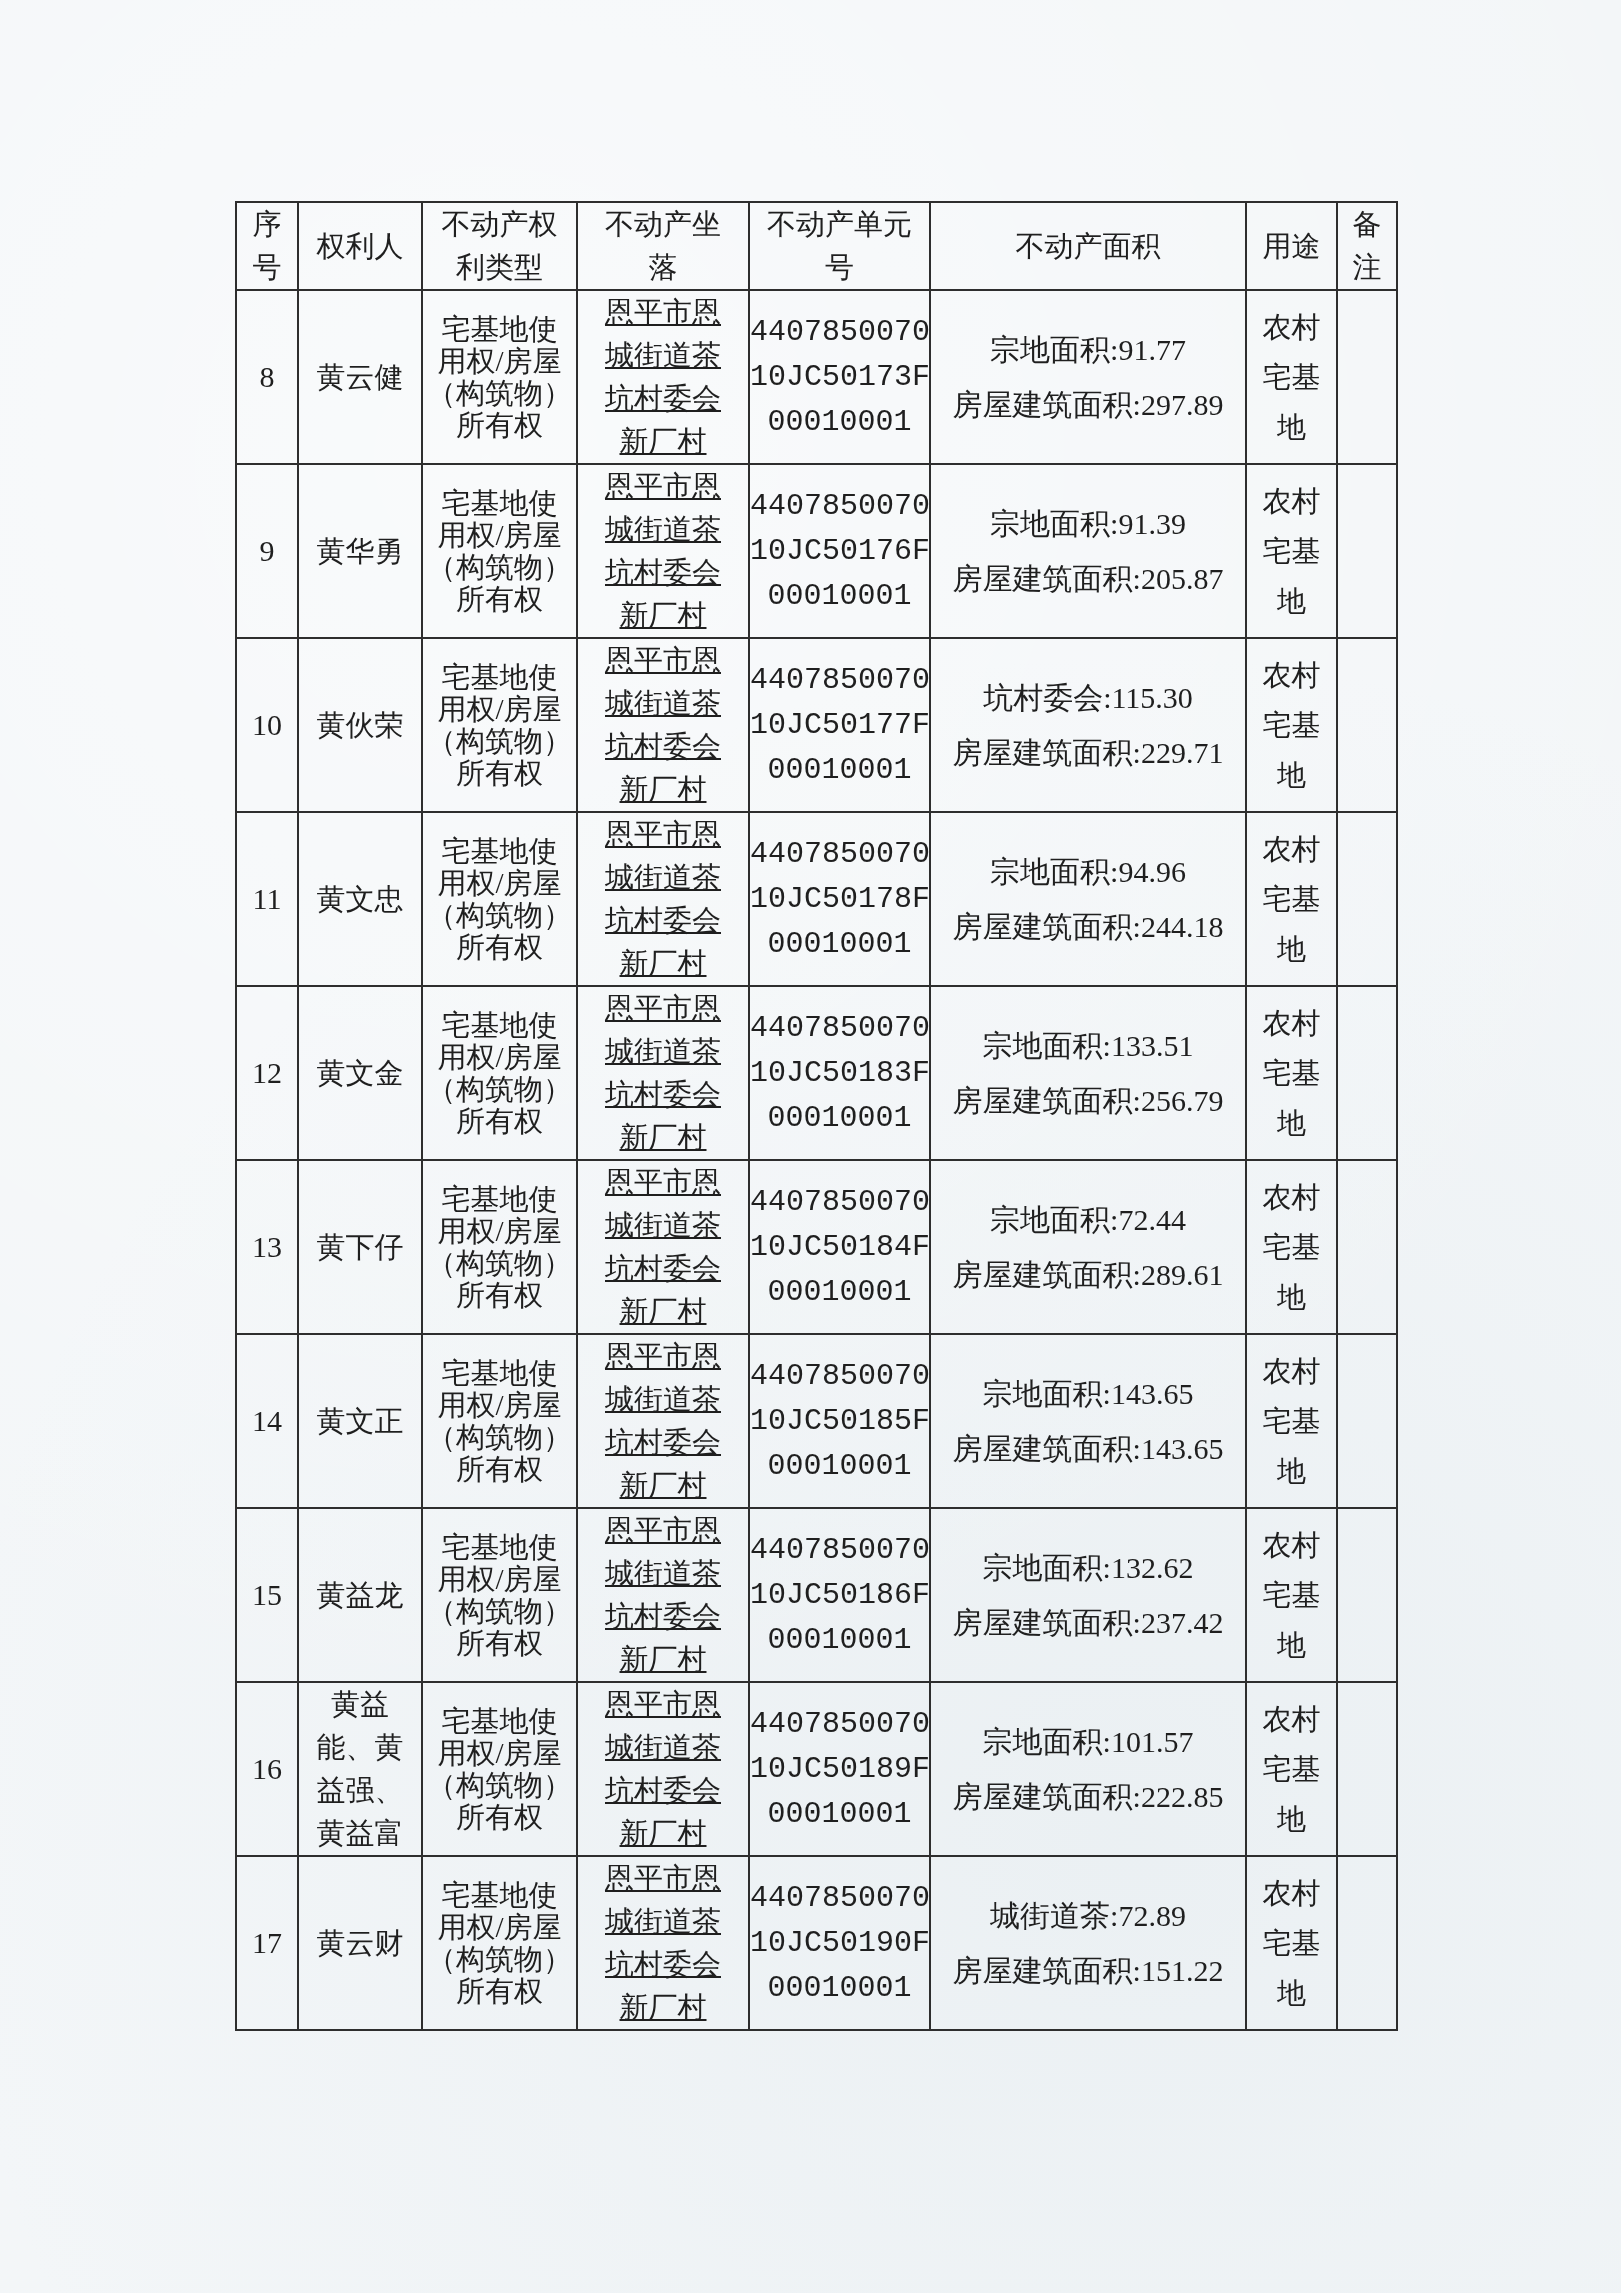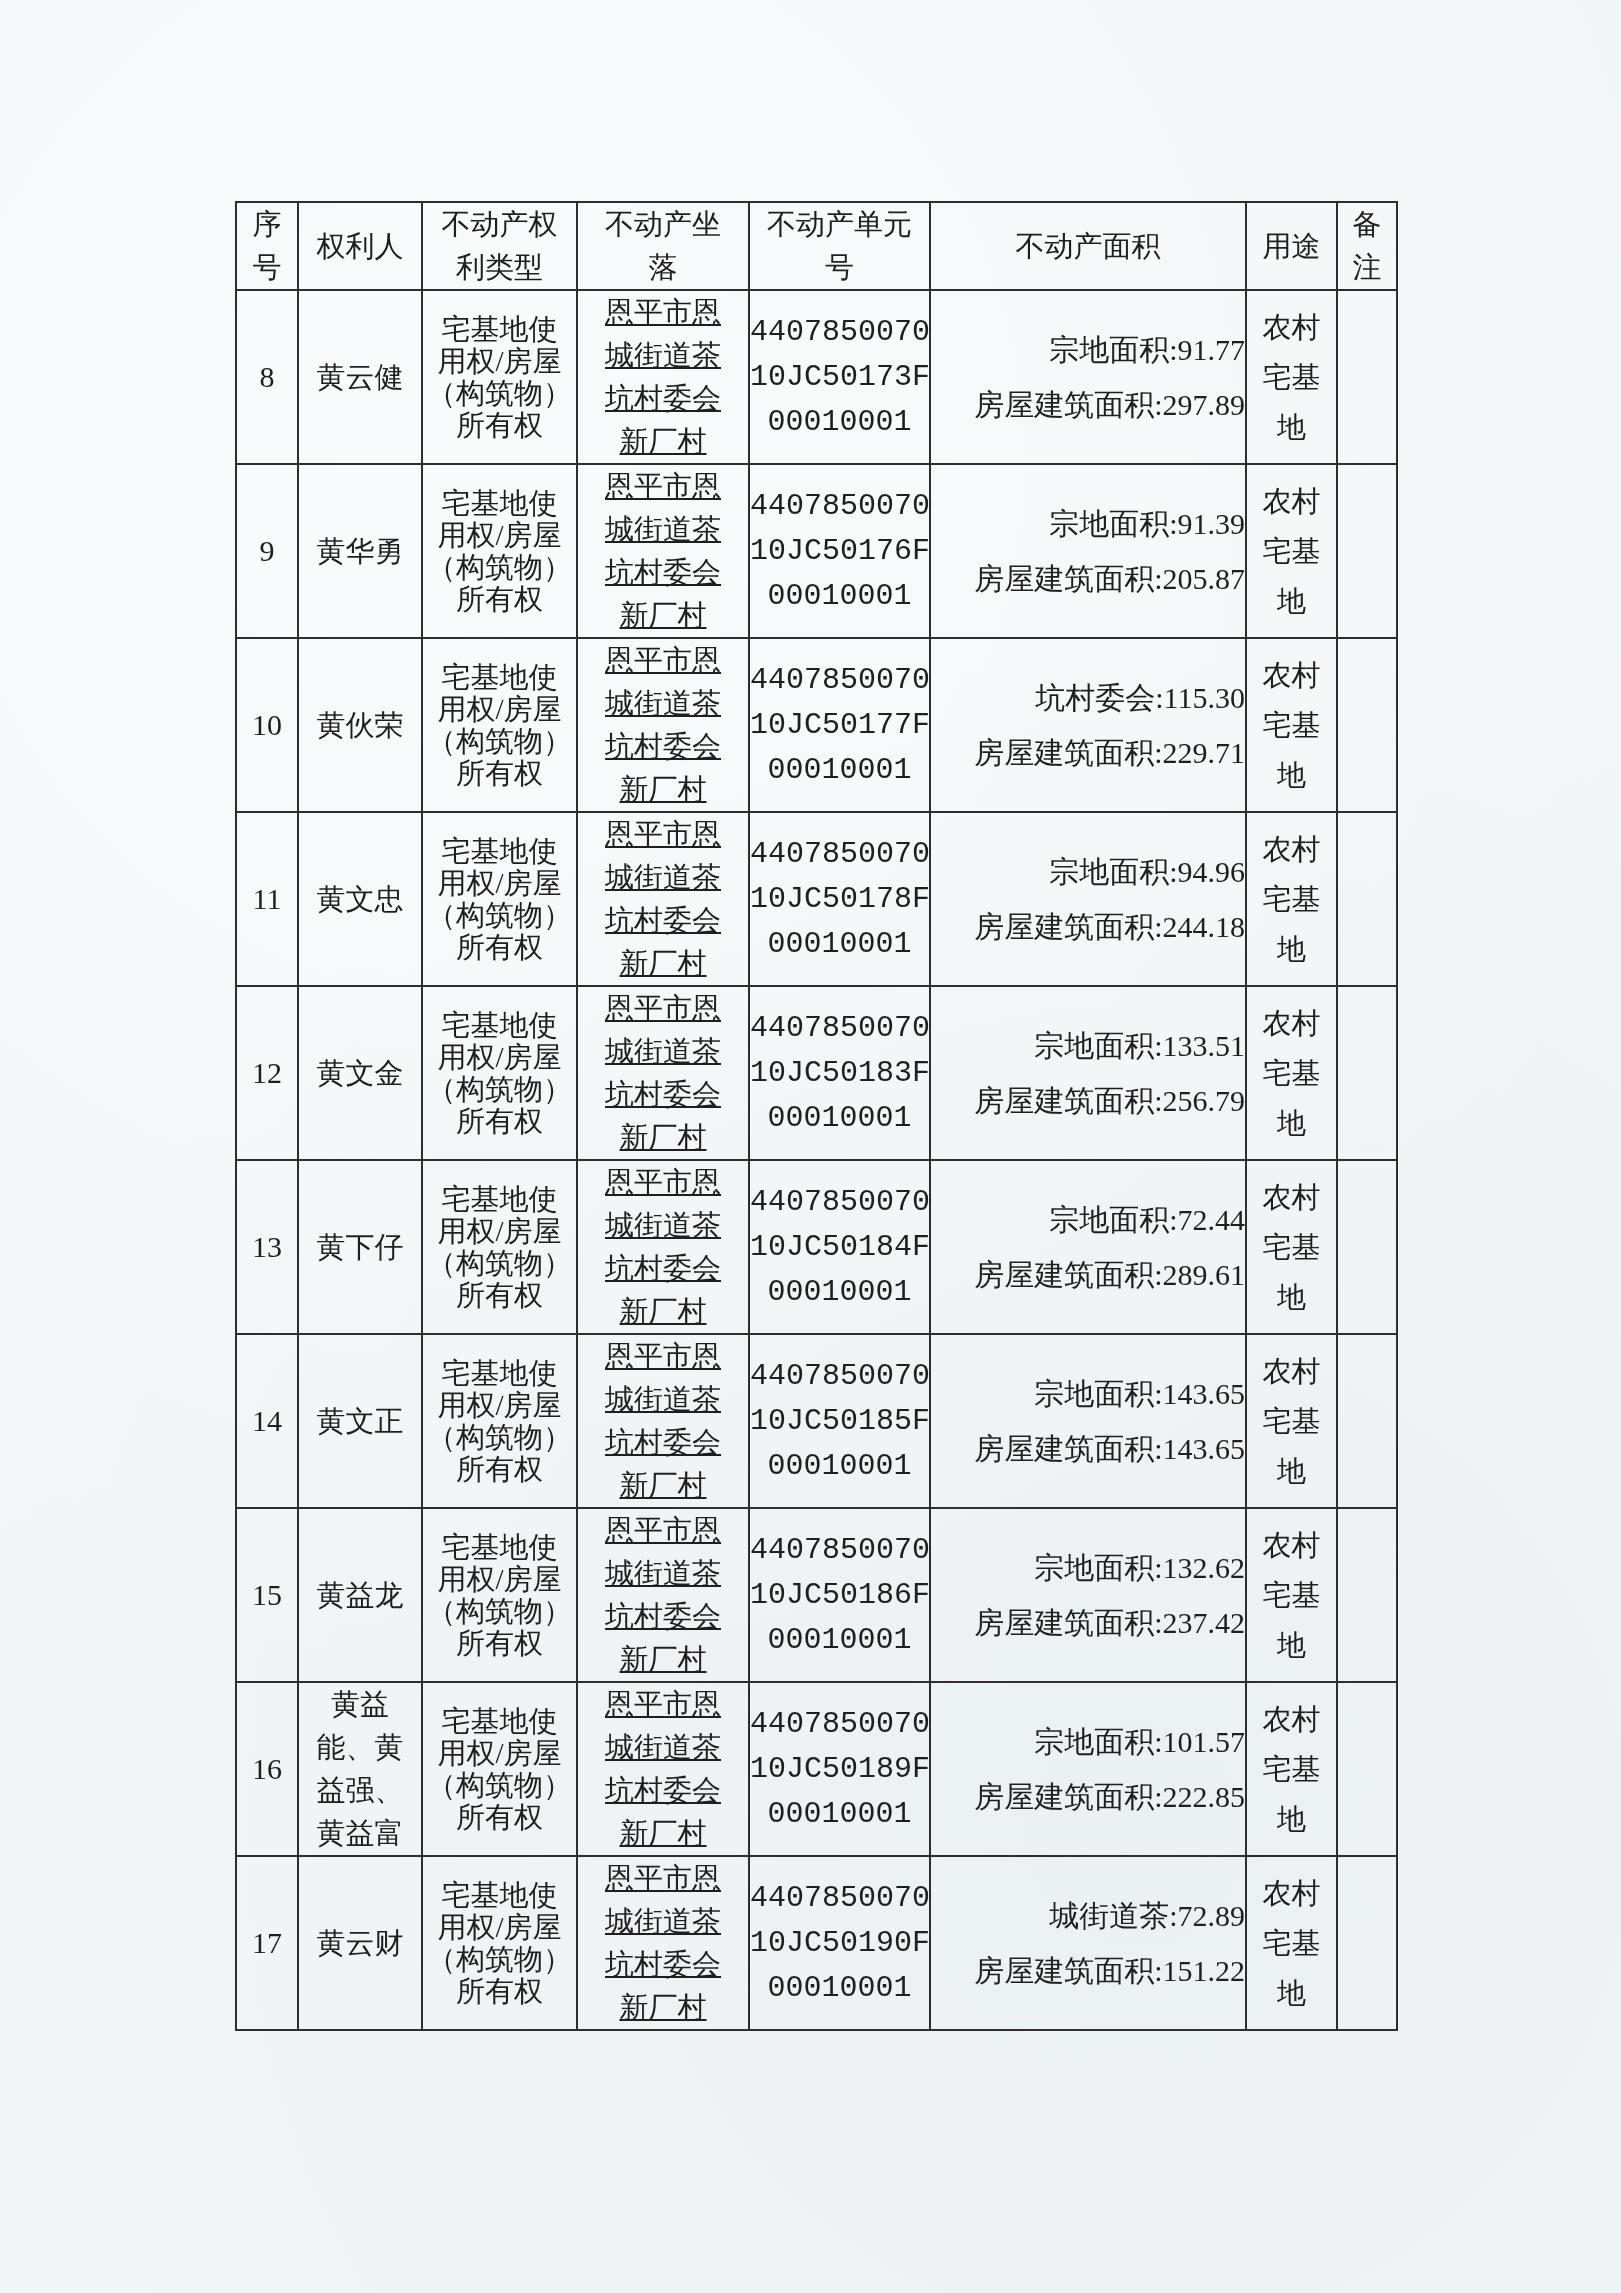--- a/index.html
+++ b/index.html
@@ -40,21 +40,21 @@
   }
   .reg-table thead tr { height: 88px; }
   .reg-table thead th { font-size: 29px; line-height: 43px; }
   .reg-table tbody tr { height: 174px; }
   .reg-table td { font-size: 29px; }
   td.c-index  { font-size: 30px; }
   td.c-holder { line-height: 43px; }
   td.c-type   { line-height: 32px; }
   td.c-loc    { line-height: 43px; text-decoration: underline; }
   td.c-unit   { font-size: 30px; line-height: 45px; font-family: Liberation Mono, monospace; }
-  td.c-area   { font-size: 30px; line-height: 55px; text-align: right; }
+  td.c-area   { font-size: 30px; line-height: 55px; }
   td.c-usage  { line-height: 50px; margin-top: 24px; }
 </style>
 </head>
 <body>
 
 <div class="page">
   <table class="reg-table">
     <colgroup>
       <col style="width:62px">
       <col style="width:124px">

